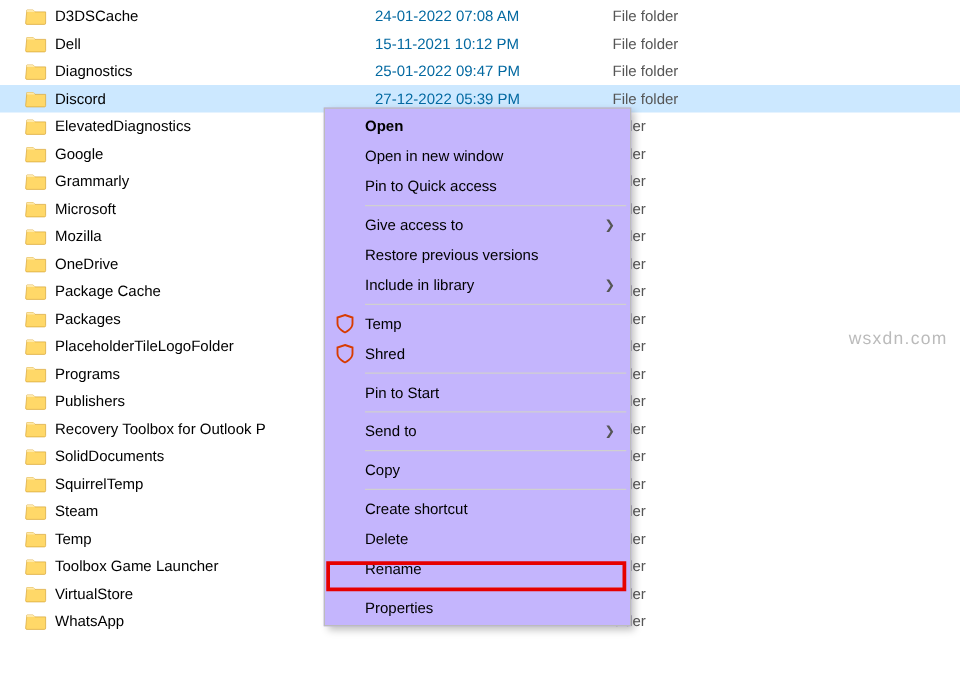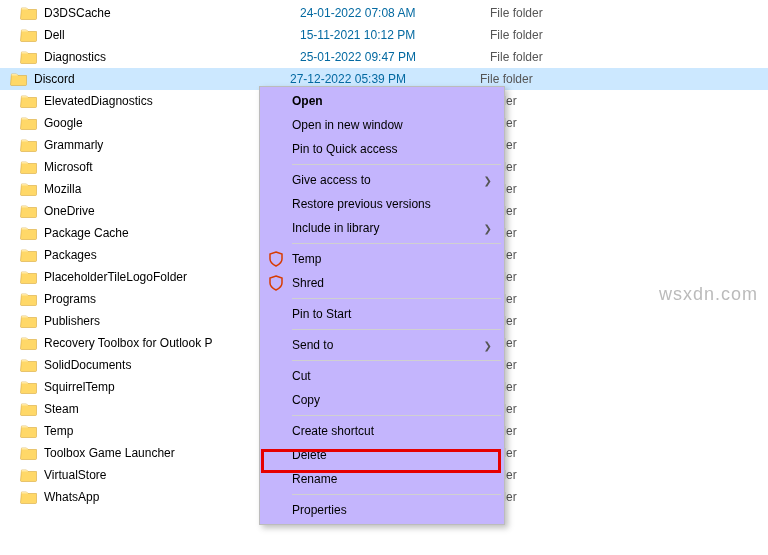--- a/index.html
+++ b/index.html
@@ -19,21 +19,20 @@
   }
   .file-row {
     display: flex;
     align-items: center;
     height: 22px;
     padding-left: 20px;
     white-space: nowrap;
   }
   .file-row.selected {
     background: #cce8ff;
-    padding-left: 10px;
   }
   .folder-icon {
     width: 18px;
     height: 18px;
     margin-right: 6px;
     flex-shrink: 0;
   }
   .col-name { width: 256px; }
   .col-date { width: 190px; color: #0369a1; }
   .col-type { width: 120px; color: #555; }
@@ -74,23 +73,23 @@
     height: 16px;
   }
   .highlight-box {
     position: absolute;
     border: 3px solid #e60000;
     pointer-events: none;
   }
   .watermark {
     position: absolute;
     right: 10px;
-    top: 284px;
+    top: 262px;
     color: #bbb;
-    font-size: 18px;
+    font-size: 14px;
     letter-spacing: 1px;
   }
 </style>
 </head>
 <body>
 
 <div class="file-list" id="file-list">
     <div class="file-row">
       <svg class="folder-icon" viewBox="0 0 18 18">
         <path fill="#ffd868" stroke="#d9a93e" stroke-width="0.6" d="M1.5 4 h5 l1.5 1.5 h8.5 v9 a1 1 0 0 1 -1 1 h-14 a1 1 0 0 1 -1 -1 z"></path>
@@ -339,23 +338,20 @@
   <div class="menu-item">
       <span>Pin to Start</span>
     </div>
   <div class="menu-sep"></div>
   <div class="menu-item">
       <span>Send to</span>
       <span class="submenu-arrow">❯</span>
     </div>
   <div class="menu-sep"></div>
   <div class="menu-item">
-      <span>Cut</span>
-    </div>
-  <div class="menu-item">
       <span>Copy</span>
     </div>
   <div class="menu-sep"></div>
   <div class="menu-item">
       <span>Create shortcut</span>
     </div>
   <div class="menu-item">
       <span>Delete</span>
     </div>
   <div class="menu-item">

